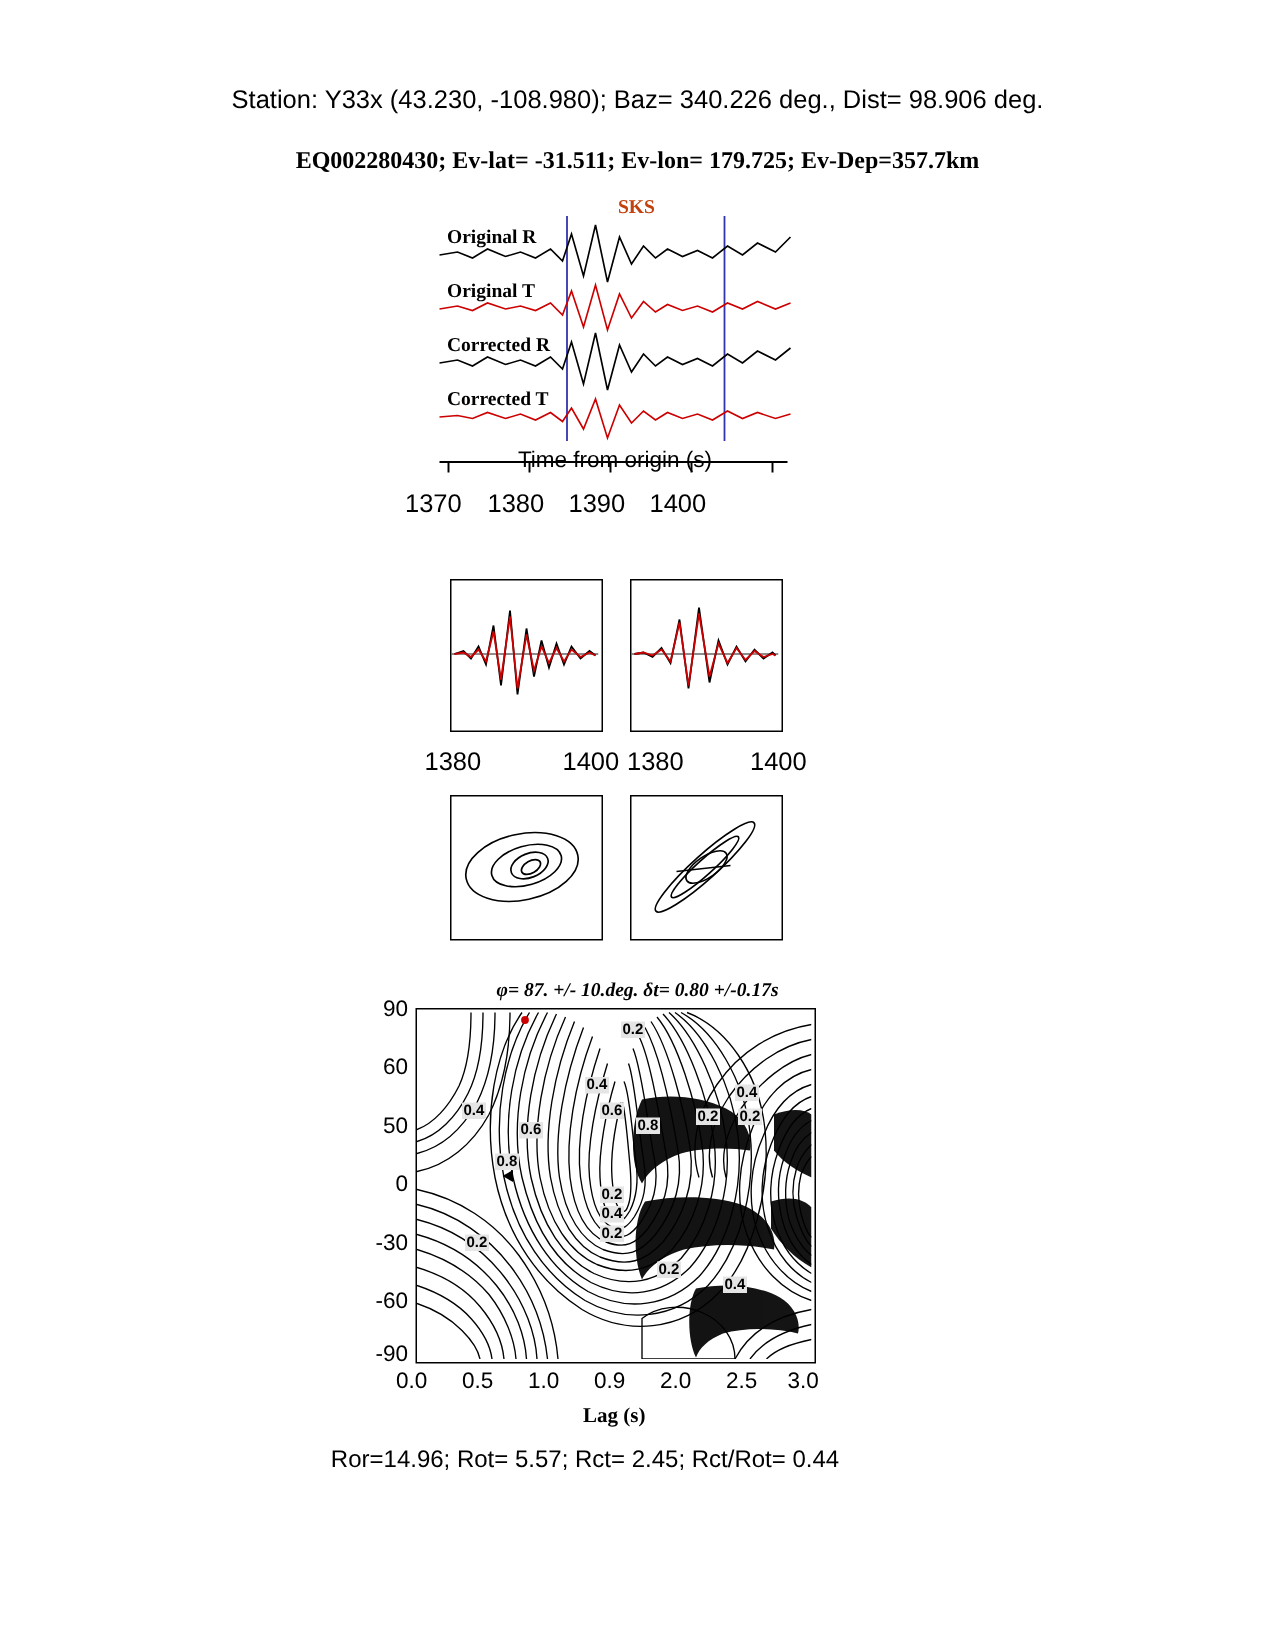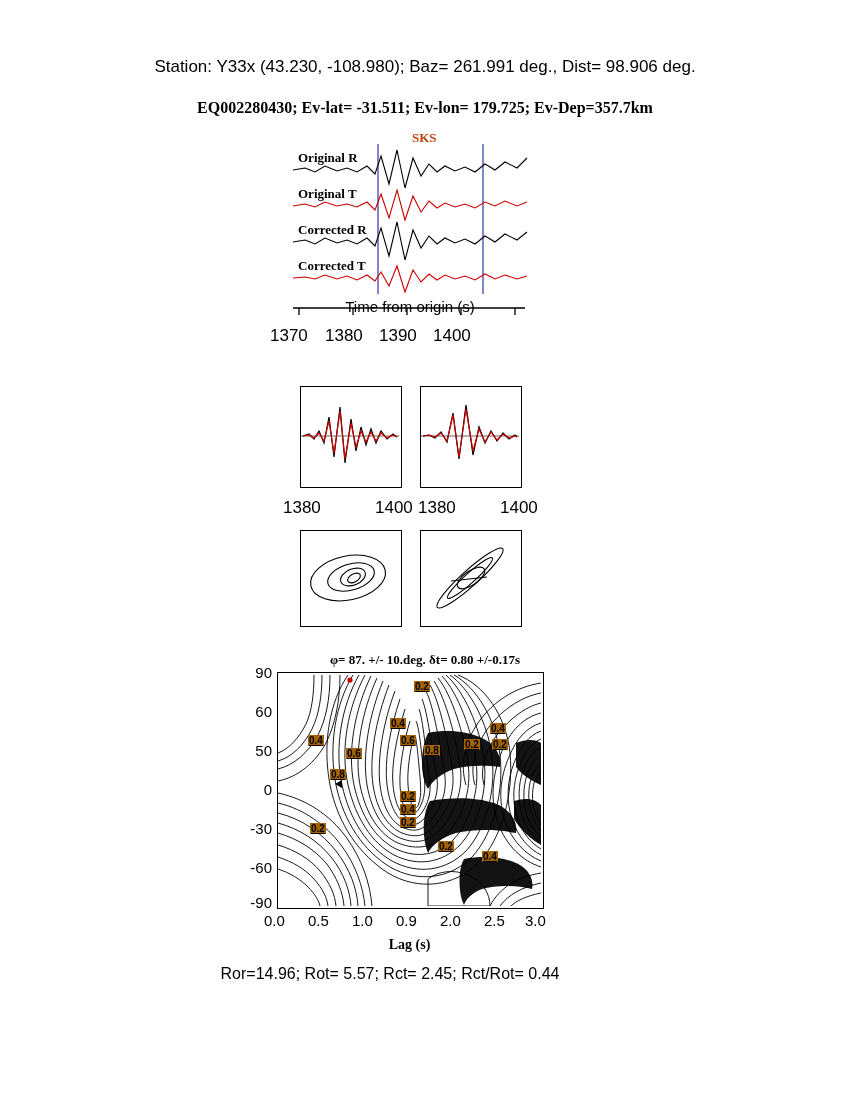--- a/index.html
+++ b/index.html
@@ -23,21 +23,21 @@
   #hdr2{
     top:99px;left:0;width:850px;
     font-size:16px;font-weight:bold;font-family:"Liberation Serif",serif;
   }
   #footer{
     top:965px;left:0;width:780px;
     font-size:16px;font-family:"Liberation Sans",sans-serif;
   }
   #phi{
     top:652px;left:0;width:850px;
-    font-size:13px;font-weight:bold;font-family:"Liberation Serif",serif;
+    font-size:13px;font-weight:bold;font-family:"Liberation Serif",serif;font-style:italic;
   }
 
   
   #wavePanel{top:130px;left:285px;width:250px;height:230px;}
   .wavelabel{
     font-family:"Liberation Serif",serif;
     font-weight:bold;font-size:13px;
     position:absolute;white-space:nowrap;
   }
   #sksLabel{
@@ -71,28 +71,28 @@
     transform:rotate(-90deg);transform-origin:center center;
     font-size:14px;font-family:"Liberation Sans",sans-serif;text-align:center;
   }
   #xlabel{
     position:absolute;left:0;top:265px;width:265px;text-align:center;
     font-size:14px;font-weight:bold;font-family:"Liberation Serif",serif;
   }
   .yTick{position:absolute;right:270px;font-size:15px;font-family:"Liberation Sans",sans-serif;white-space:nowrap;}
   .xTick{position:absolute;top:240px;font-size:15px;font-family:"Liberation Sans",sans-serif;}
   .clabel{
-    position:absolute;font-size:10px;font-weight:bold;background:#a16207;
-    font-family:"Liberation Sans",sans-serif;padding:0 1px;line-height:11px;text-decoration:underline;
+    position:absolute;font-size:10px;font-weight:bold;background:#e5e5e5;
+    font-family:"Liberation Sans",sans-serif;padding:0 1px;line-height:11px;
   }
 </style>
 </head>
 <body>
 
-<div class="abs ctr" id="hdr1">Station: Y33x (43.230, -108.980); Baz=  261.991 deg., Dist=   98.906 deg.</div>
+<div class="abs ctr" id="hdr1">Station: Y33x (43.230, -108.980); Baz=  340.226 deg., Dist=   98.906 deg.</div>
 <div class="abs ctr" id="hdr2">EQ002280430; Ev-lat= -31.511; Ev-lon= 179.725; Ev-Dep=357.7km</div>
 
 <div class="abs" id="wavePanel">
 
   <div id="sksLabel">SKS</div>
 
   <svg width="250" height="165" style="position:absolute;left:0;top:14px;">
 
     <line x1="93" y1="0" x2="93" y2="150" stroke="#3333aa" stroke-width="1.2"></line>
     <line x1="198" y1="0" x2="198" y2="150" stroke="#3333aa" stroke-width="1.2"></line>

